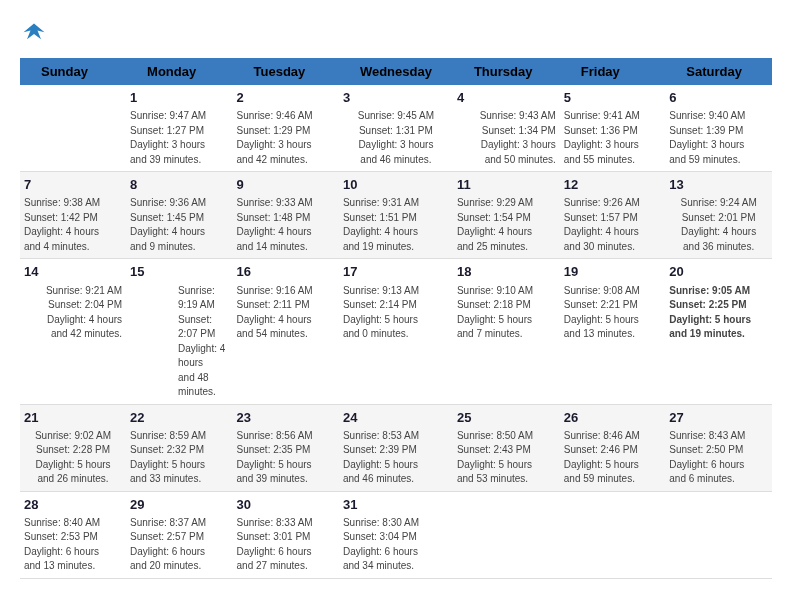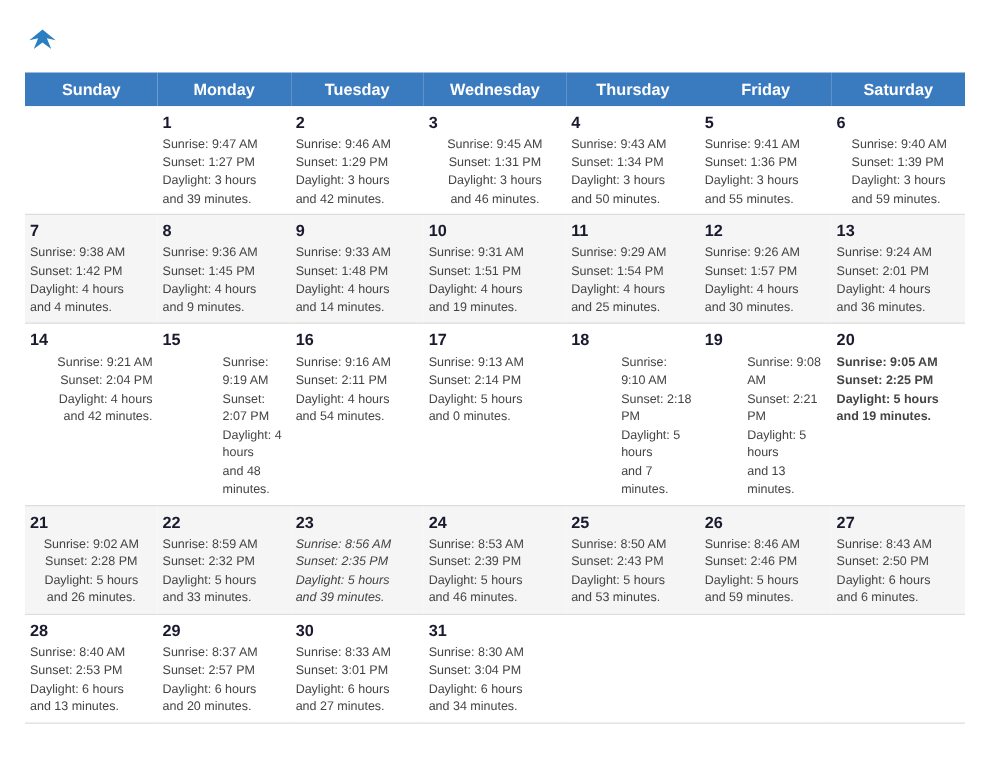--- a/index.html
+++ b/index.html
@@ -46,23 +46,23 @@
       font-size: 16px;
       color: #1a1a2e;
     }
     table {
       width: 100%;
       border-collapse: collapse;
       font-size: 11px;
     }
     thead tr th {
       background-color: #3a7abf;
-      color: #ffffff;
+      color: #000000;
       padding: 6px 21px;
-      text-align: center;
+      text-align: left;
       font-size: 13px;
       font-weight: bold;
     }
     tbody tr {
       border-bottom: 1px solid #ddd;
     }
     tbody tr:nth-child(odd) {
       background-color: #fff;
     }
     tbody tr:nth-child(even) {
@@ -139,35 +139,35 @@
         </td>
         <td>
           <span class="day-num">3</span>
           <div class="day-info" style="white-space: pre-line; text-align: center;">Sunrise: 9:45 AM
 Sunset: 1:31 PM
 Daylight: 3 hours
 and 46 minutes.</div>
         </td>
         <td>
           <span class="day-num">4</span>
-          <div class="day-info" style="white-space: pre-line;">Sunrise: 9:43 AM
+          <div class="day-info" style="white-space: pre-line; text-align: right;">Sunrise: 9:43 AM
 Sunset: 1:34 PM
 Daylight: 3 hours
 and 50 minutes.</div>
         </td>
         <td>
           <span class="day-num">5</span>
           <div class="day-info" style="white-space: pre-line;">Sunrise: 9:41 AM
 Sunset: 1:36 PM
 Daylight: 3 hours
 and 55 minutes.</div>
         </td>
         <td>
           <span class="day-num">6</span>
-          <div class="day-info" style="white-space: pre-line; margin-left: 12px;">Sunrise: 9:40 AM
+          <div class="day-info" style="white-space: pre-line;">Sunrise: 9:40 AM
 Sunset: 1:39 PM
 Daylight: 3 hours
 and 59 minutes.</div>
         </td>
       </tr>
       <tr>
         <td>
           <span class="day-num">7</span>
           <div class="day-info" style="white-space: pre-line;">Sunrise: 9:38 AM
 Sunset: 1:42 PM
@@ -204,21 +204,21 @@
         </td>
         <td>
           <span class="day-num">12</span>
           <div class="day-info" style="white-space: pre-line;">Sunrise: 9:26 AM
 Sunset: 1:57 PM
 Daylight: 4 hours
 and 30 minutes.</div>
         </td>
         <td>
           <span class="day-num">13</span>
-          <div class="day-info" style="white-space: pre-line;">Sunrise: 9:24 AM
+          <div class="day-info" style="white-space: pre-line; text-align: center;">Sunrise: 9:24 AM
 Sunset: 2:01 PM
 Daylight: 4 hours
 and 36 minutes.</div>
         </td>
       </tr>
       <tr>
         <td>
           <span class="day-num">14</span>
           <div class="day-info" style="white-space: pre-line; text-align: right;">Sunrise: 9:21 AM
 Sunset: 2:04 PM
@@ -241,28 +241,28 @@
         </td>
         <td>
           <span class="day-num">17</span>
           <div class="day-info" style="white-space: pre-line;">Sunrise: 9:13 AM
 Sunset: 2:14 PM
 Daylight: 5 hours
 and 0 minutes.</div>
         </td>
         <td>
           <span class="day-num">18</span>
-          <div class="day-info" style="white-space: pre-line; margin-left: 40px;">Sunrise: 9:10 AM
+          <div class="day-info" style="white-space: pre-line;">Sunrise: 9:10 AM
 Sunset: 2:18 PM
 Daylight: 5 hours
 and 7 minutes.</div>
         </td>
         <td>
           <span class="day-num">19</span>
-          <div class="day-info" style="white-space: pre-line; margin-left: 34px;">Sunrise: 9:08 AM
+          <div class="day-info" style="white-space: pre-line;">Sunrise: 9:08 AM
 Sunset: 2:21 PM
 Daylight: 5 hours
 and 13 minutes.</div>
         </td>
         <td>
           <span class="day-num">20</span>
           <div class="day-info" style="white-space: pre-line; font-weight: bold;">Sunrise: 9:05 AM
 Sunset: 2:25 PM
 Daylight: 5 hours
 and 19 minutes.</div>
@@ -278,21 +278,21 @@
         </td>
         <td>
           <span class="day-num">22</span>
           <div class="day-info" style="white-space: pre-line;">Sunrise: 8:59 AM
 Sunset: 2:32 PM
 Daylight: 5 hours
 and 33 minutes.</div>
         </td>
         <td>
           <span class="day-num">23</span>
-          <div class="day-info" style="white-space: pre-line; font-style: italic;">Sunrise: 8:56 AM
+          <div class="day-info" style="white-space: pre-line;">Sunrise: 8:56 AM
 Sunset: 2:35 PM
 Daylight: 5 hours
 and 39 minutes.</div>
         </td>
         <td>
           <span class="day-num">24</span>
           <div class="day-info" style="white-space: pre-line;">Sunrise: 8:53 AM
 Sunset: 2:39 PM
 Daylight: 5 hours
 and 46 minutes.</div>

